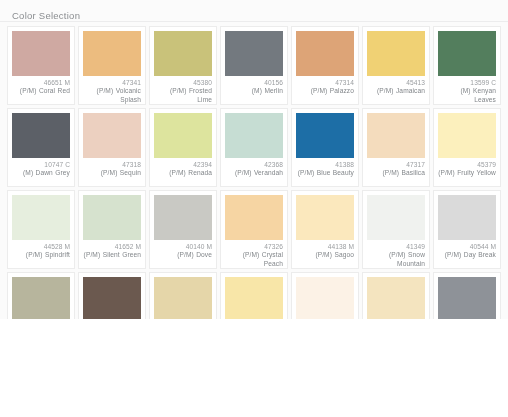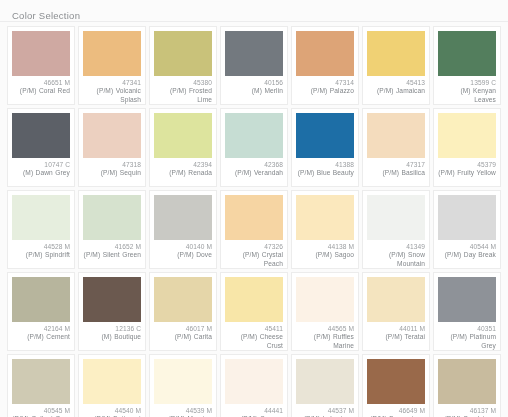--- a/index.html
+++ b/index.html
@@ -11,21 +11,21 @@
     width: 508px;
     height: 417px;
     overflow: hidden;
     background: #ffffff;
     font-family: "Liberation Sans", "DejaVu Sans", sans-serif;
     -webkit-font-smoothing: antialiased;
   }
 
   #app {
     width: 508px;
-    height: 417px;
+    height: 319px;
     position: relative;
     background: #fbfbfb;
     box-sizing: border-box;
     overflow: hidden;
   }
 
   
   .panel-header {
     height: 22px;
     padding: 5px 0 0 12px;

